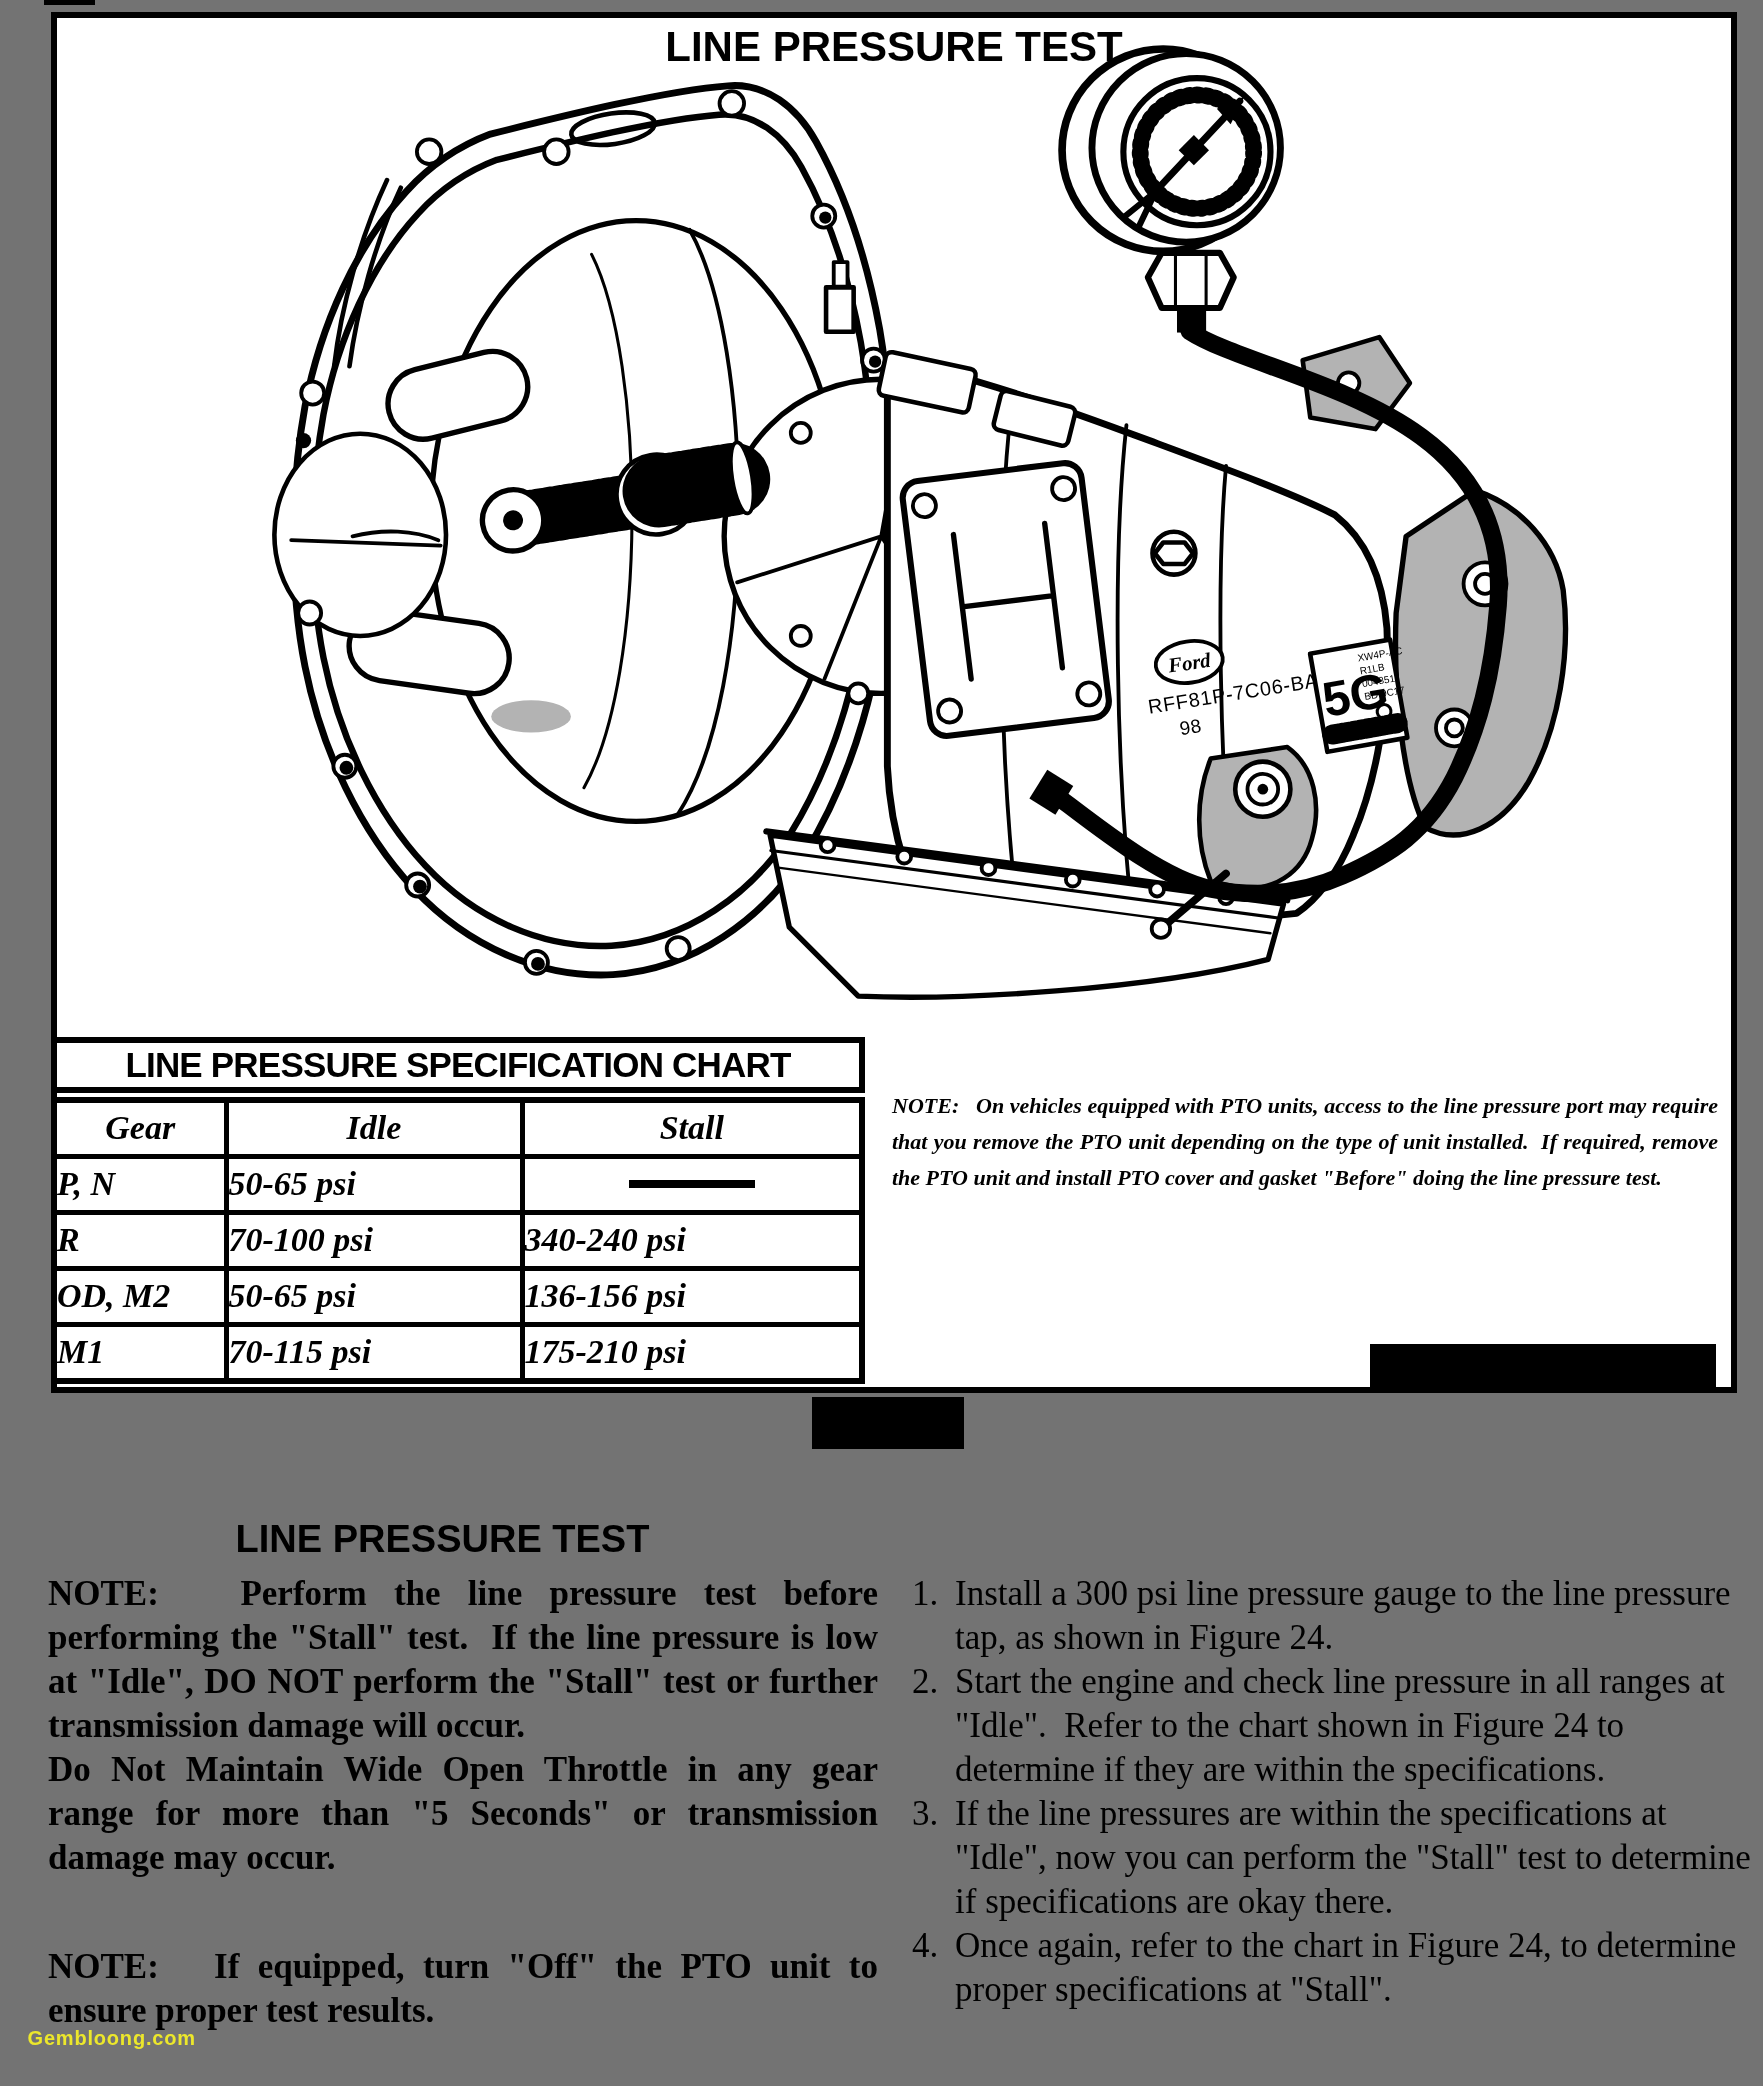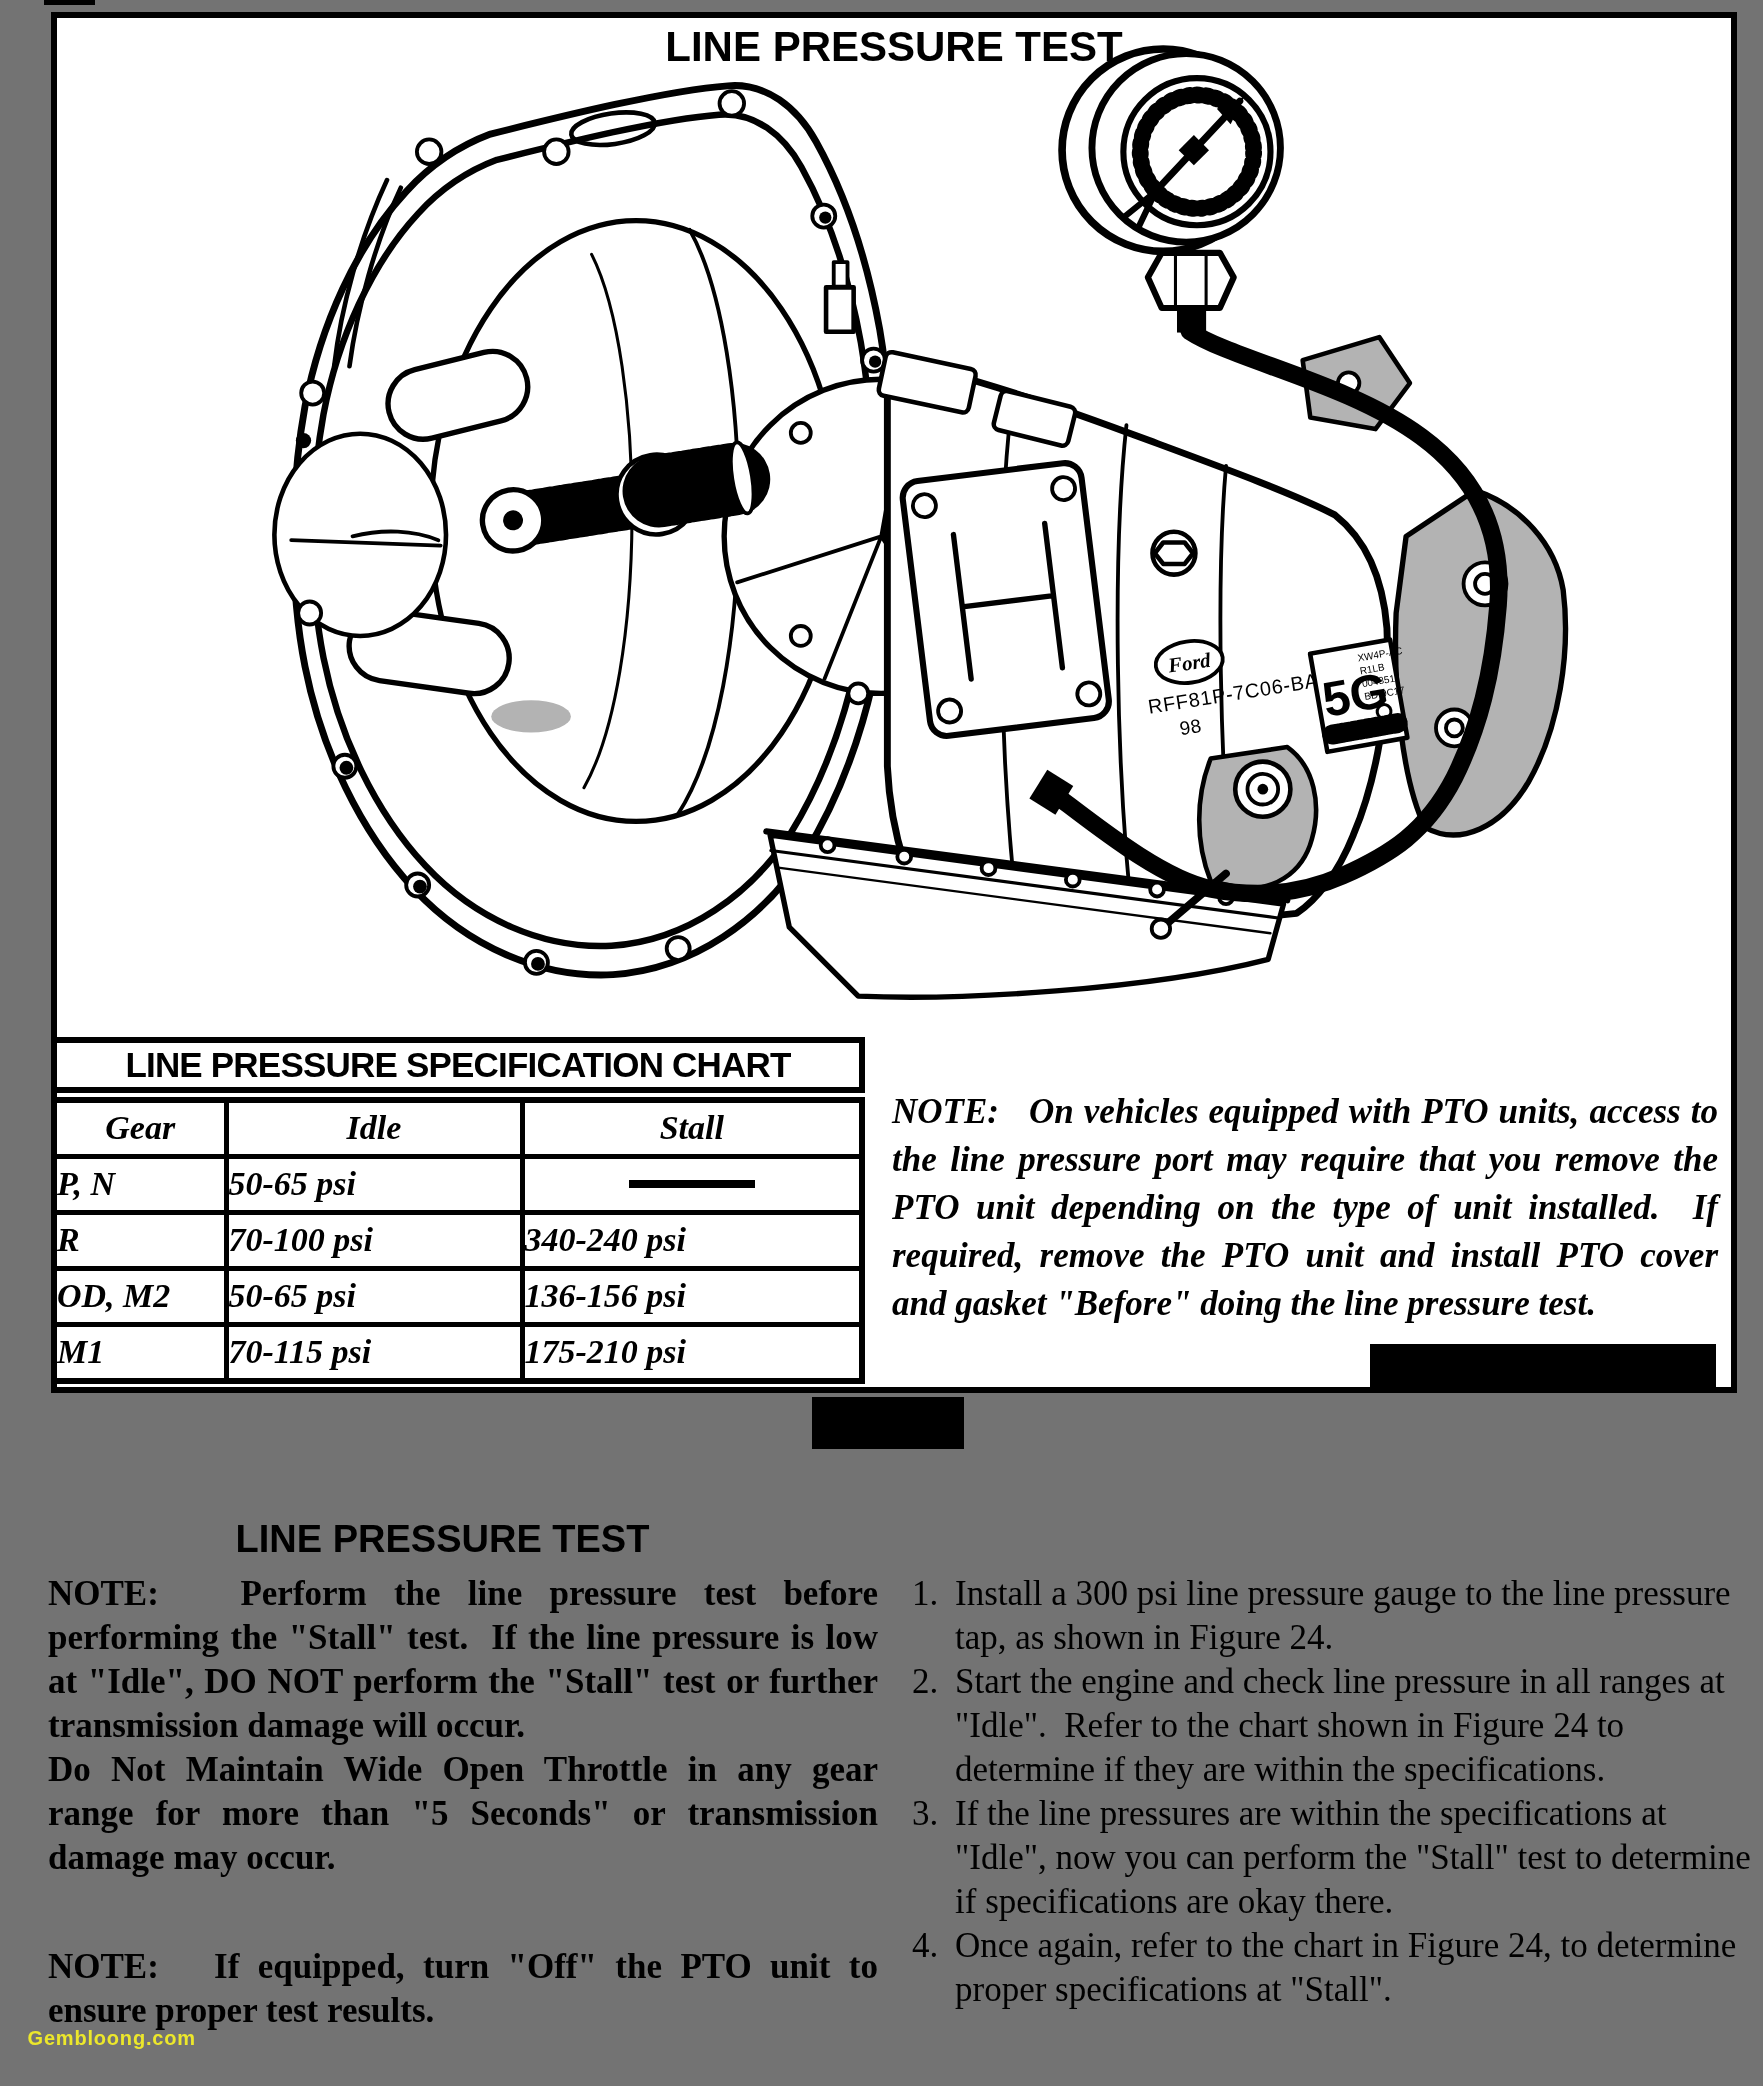--- a/index.html
+++ b/index.html
@@ -21,21 +21,21 @@
   table.spec-grid{border-collapse:collapse;width:814px;background:#fff;table-layout:fixed;}
   .spec-grid th,.spec-grid td{border:5.4px solid #000;vertical-align:middle;
               font-family:"Liberation Serif",serif;font-style:italic;font-weight:bold;
               font-size:34px;height:51px;padding:0;}
   .spec-grid{border:6.9px solid #000;}
   .col-gear{width:172px;}.col-idle{width:296px;}
   .dash{width:126px;height:8.4px;background:#000;margin:0 auto;}
   
   .fig-note{position:absolute;left:892px;top:1088px;width:826px;
             font-family:"Liberation Serif",serif;font-style:italic;font-weight:bold;
-            font-size:35px;line-height:48px;text-align:justify;}
+            font-size:22px;line-height:36px;text-align:justify;}
   .redact-1{position:absolute;left:1370px;top:1344px;width:346px;height:46px;background:#000;}
   .redact-2{position:absolute;left:812px;top:1397px;width:152px;height:52px;background:#000;}
   
   .body-heading{position:absolute;left:48px;top:1518px;width:789px;text-align:center;
                 font-family:"Liberation Sans",sans-serif;font-weight:bold;font-size:38px;}
   .notes-left{position:absolute;left:48px;top:1572px;width:830px;
               font-family:"Liberation Serif",serif;font-weight:bold;
               font-size:35px;line-height:44px;text-align:justify;}
   .notes-left p{margin:0;}
   .notes-left p.note-pto{margin-top:65px;}

